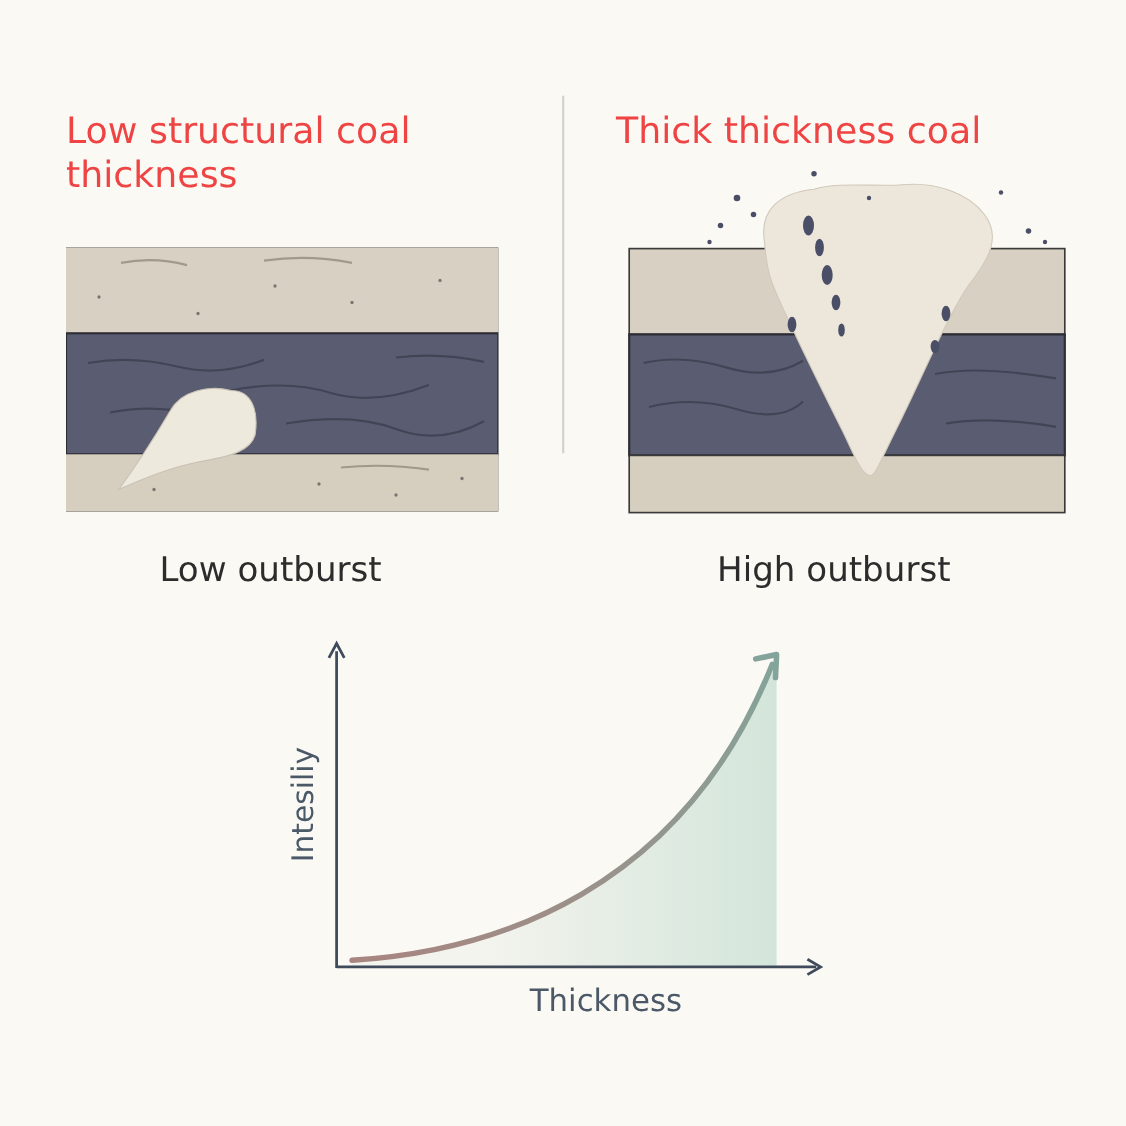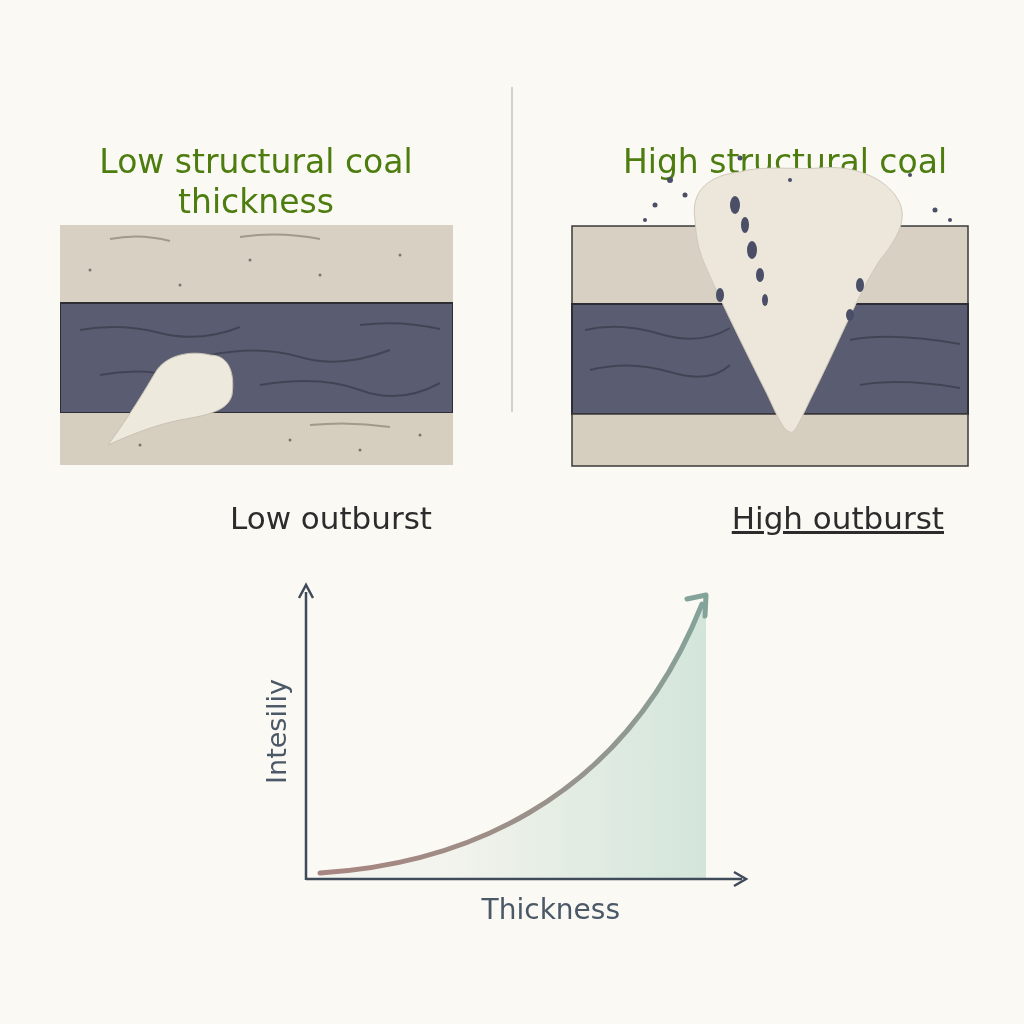--- a/index.html
+++ b/index.html
@@ -4,32 +4,31 @@
 <style>
   html, body { margin: 0; padding: 0; }
   body {
     width: 1024px; height: 1024px; overflow: hidden;
     background: #fbf9f4;
     font-family: "DejaVu Sans", sans-serif;
     color: #2b2b2b;
     position: relative;
   }
   .title {
-    position: absolute; text-align: center;
-    font-size: 33px; line-height: 40px; color: #4d7c0f;
+    position: absolute; text-align: left;
+    font-size: 33px; line-height: 40px; color: #ef4444;
     font-weight: normal;
-    margin-top: 43px;
   }
   #title-left { left: 60px; width: 392px; top: 99px; }
   #title-right { left: 560px; width: 450px; top: 99px; }
   .caption {
-    position: absolute; font-size: 31px; color: #2c2c2c; text-align: right;
+    position: absolute; font-size: 31px; color: #2c2c2c; text-align: center;
   }
   #cap-left { left: 60px; width: 372px; top: 500px; }
-  #cap-right { left: 572px; width: 372px; top: 500px; text-decoration: underline; }
+  #cap-right { left: 572px; width: 372px; top: 500px; }
   .divider {
     position: absolute; left: 511px; top: 87px; width: 2px; height: 325px;
     background: #d4d2cd;
   }
   .panel { position: absolute; }
   #panel-left { left: 60px; top: 225px; width: 393px; height: 240px; }
   #panel-right { left: 560px; top: 150px; width: 420px; height: 320px; }
   .axis-label-y {
     position: absolute; left: 216px; top: 716px; width: 120px; text-align: center;
     transform: rotate(-90deg); font-size: 27px; color: #4a5868;
@@ -37,21 +36,21 @@
   .axis-label-x {
     position: absolute; left: 400px; top: 893px; width: 220px; text-align: right;
     font-size: 28px; color: #4a5868;
   }
   #chart { position: absolute; left: 290px; top: 580px; width: 470px; height: 310px; }
 </style>
 </head>
 <body>
 
 <div class="title" id="title-left">Low structural coal thickness</div>
-<div class="title" id="title-right">High structural coal</div>
+<div class="title" id="title-right">Thick thickness coal</div>
 
 <div class="divider"></div>
 
 <svg class="panel" id="panel-left" viewBox="0 0 393 240">
   <rect x="0" y="0" width="393" height="240" fill="#d8d1c3" stroke="#3a3a3a" stroke-width="1.5"></rect>
   <rect x="0" y="0" width="393" height="78" fill="#d8d1c3"></rect>
   <rect x="0" y="78" width="393" height="110" fill="#5a5d72" stroke="#2d2d35" stroke-width="2"></rect>
   <rect x="0" y="188" width="393" height="52" fill="#d6cfc0"></rect>
   <g stroke="#3d3f4f" stroke-width="2" fill="none" opacity="0.8">
     <path d="M20 105 Q60 98 100 108 T180 102"></path>

